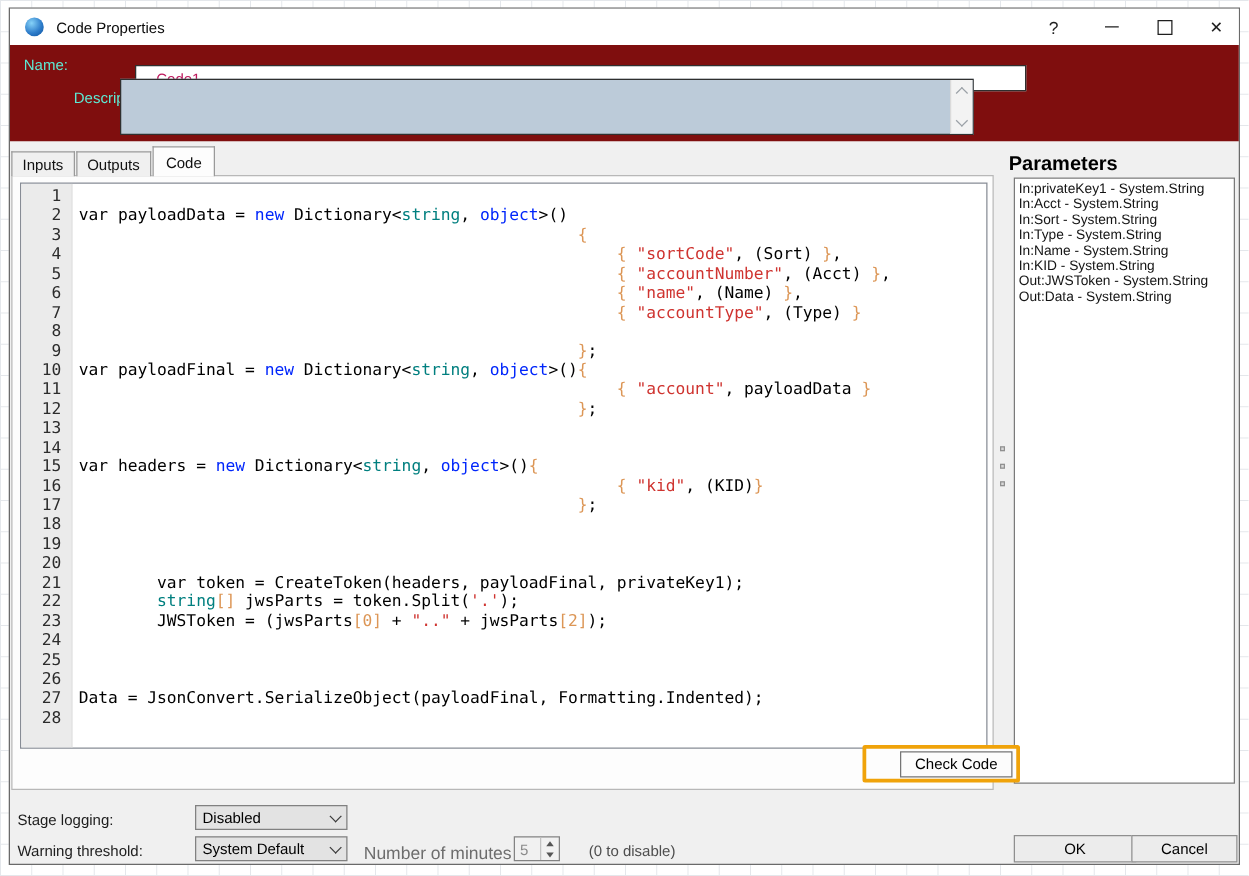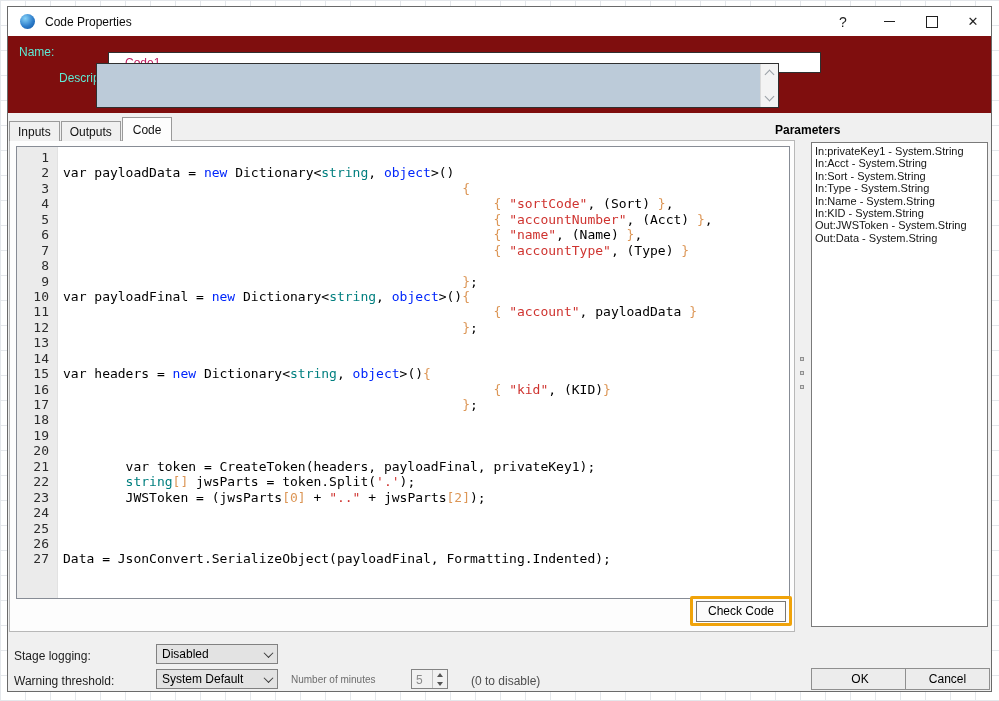--- a/index.html
+++ b/index.html
@@ -59,38 +59,38 @@
   .line-num{flex:0 0 40px;box-sizing:border-box;text-align:right;padding-right:8px;color:#2c2c2c;}
   .line-text{white-space:pre;padding-left:6px;color:var(--c-plain,#000);}
   .tk-p{color:var(--c-plain,#000);}
   .tk-k{color:var(--c-keyword,#0026fb);}
   .tk-t{color:var(--c-type,#007f7f);}
   .tk-s{color:var(--c-string,#cf3430);}
   .tk-b{color:var(--c-bracket,#dc9656);}
 
   
   .check-wrap{position:absolute;left:680px;top:455px;width:96px;height:24px;border:3px solid var(--c-highlight,#f0a30a);
-    border-radius:2px;display:flex;align-items:center;justify-content:center;background:#fdfdfd;}
+    border-radius:2px;display:flex;align-items:center;justify-content:center;background:#fdfdfd;padding-left:24px;}
   .check-btn{width:88px;height:19px;background:#fcfcfc;border:1px solid #757575;font-size:12px;color:#000;
     display:flex;align-items:center;justify-content:center;}
 
   
   .split-dot{position:absolute;left:792px;width:4px;height:4px;background:#d8d8d8;border:1px solid #909090;box-sizing:border-box;}
 
   
-  .params-title{position:absolute;left:767px;top:116px;font-size:12px;font-weight:bold;color:#000;}
+  .params-title{position:absolute;left:799px;top:116px;font-size:16px;font-weight:bold;color:#000;}
   .params-list{position:absolute;left:803px;top:135px;width:177px;height:485px;background:#ffffff;border:1px solid #7a7a7a;box-sizing:border-box;overflow:hidden;padding-top:2px;}
   .param-item{font-size:11px;line-height:12.4px;padding:0 3px;color:#141414;white-space:nowrap;}
 
   
   .foot-label{position:absolute;font-size:12px;color:#1d1d1d;}
   .combo{position:absolute;width:122px;height:20px;background:#e3e3e3;border:1px solid #818181;box-sizing:border-box;
     display:flex;align-items:center;padding:0 5px;font-size:12px;color:#000;}
   .combo-chev{margin-left:auto;width:6px;height:6px;border-right:1.3px solid #3a3a3a;border-bottom:1.3px solid #3a3a3a;transform:rotate(45deg) translate(-1px,-1px);}
-  .lbl-minutes{position:absolute;left:283px;top:667px;font-size:10px;color:#6d6d6d;}
+  .lbl-minutes{position:absolute;left:283px;top:667px;font-size:14px;color:#6d6d6d;}
   .spinner{position:absolute;left:403px;top:662px;width:37px;height:20px;border:1px solid #838383;background:#f1f1f1;box-sizing:border-box;}
   .spin-val{position:absolute;left:4px;top:3px;font-size:12px;color:#8b8b8b;}
   .spin-btns{position:absolute;right:0;top:0;width:14px;height:100%;border-left:1px solid #c2c2c2;display:flex;flex-direction:column;}
   .spin-up,.spin-dn{flex:1;display:flex;align-items:center;justify-content:center;}
   .tri-up{width:0;height:0;border-left:3px solid transparent;border-right:3px solid transparent;border-bottom:4px solid #555;}
   .tri-dn{width:0;height:0;border-left:3px solid transparent;border-right:3px solid transparent;border-top:4px solid #555;}
   .lbl-hint{position:absolute;left:463px;top:667px;font-size:12px;color:#4e4e4e;}
   .push-btn{position:absolute;height:22px;background:#ececec;border:1px solid #8f8f8f;box-sizing:border-box;
     font-size:12px;color:#000;display:flex;align-items:center;justify-content:center;}
   .btn-ok{left:803px;top:661px;width:98px;}
@@ -243,20 +243,24 @@
               <span class="line-text"></span>
             </div>
             <div class="code-line">
               <span class="line-num">26</span>
               <span class="line-text"></span>
             </div>
             <div class="code-line">
               <span class="line-num">27</span>
               <span class="line-text"><span class="tk-p">Data = JsonConvert.SerializeObject(payloadFinal, Formatting.Indented);</span></span>
             </div>
+            <div class="code-line">
+              <span class="line-num">28</span>
+              <span class="line-text"></span>
+            </div>
           </div>
       </div>
       <div class="check-wrap">
         <div class="check-btn">Check Code</div>
       </div>
     </div>
 
     <span class="split-dot" style="top:350px"></span>
     <span class="split-dot" style="top:364px"></span>
     <span class="split-dot" style="top:378px"></span>

